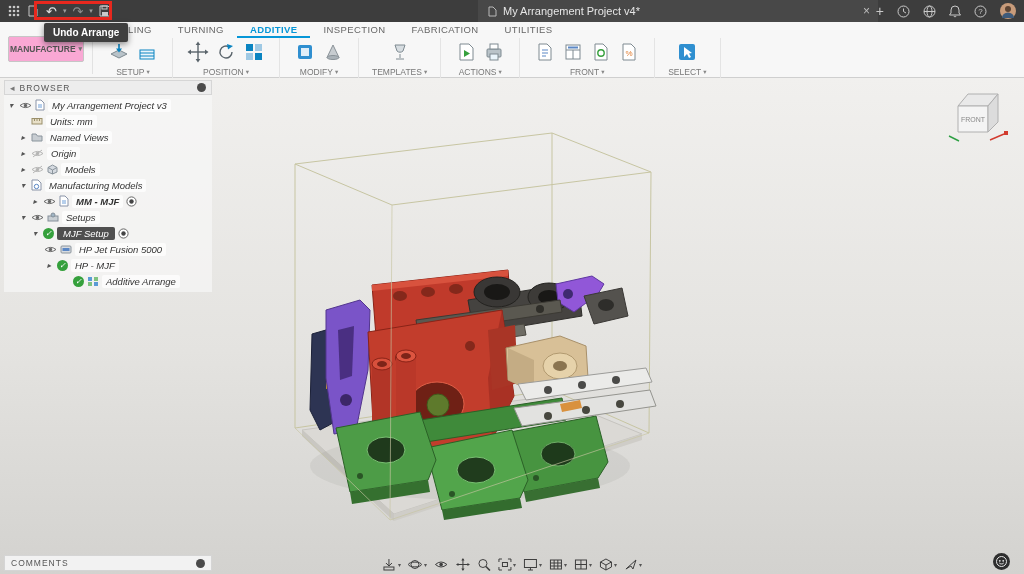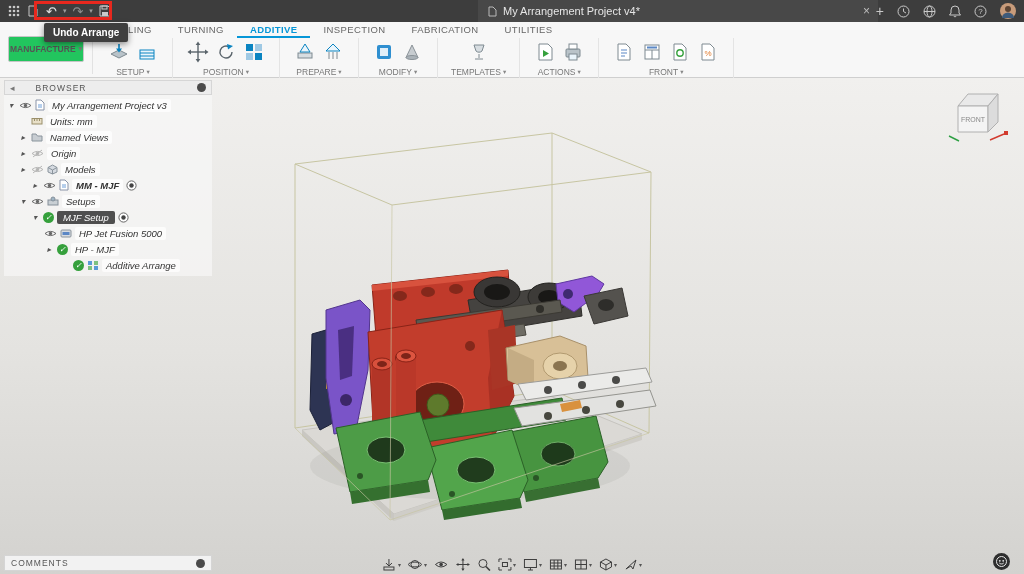--- a/index.html
+++ b/index.html
@@ -20,42 +20,42 @@
   .doc-close::after{content:"×";}
   .tb-right{position:absolute;right:4px;top:0;height:22px;display:flex;align-items:center;gap:5px;}
   .plus-g::after{content:"+";color:#c9c9c9;font-size:14px;}
 
   
   .red-box{position:absolute;left:34px;top:1px;width:78px;height:19px;border:3px solid var(--highlight,#e8281e);z-index:90;pointer-events:none;}
   .tooltip{position:absolute;left:44px;top:23px;background:#3f3f3f;color:#fff;font-size:10px;font-weight:bold;padding:4px 9px;border-radius:2px;box-shadow:0 2px 6px rgba(0,0,0,.45);z-index:95;white-space:nowrap;}
 
   
   .ribbon{position:absolute;top:22px;left:0;width:1024px;height:56px;background:#f7f7f7;border-bottom:1px solid #cfcfcf;z-index:40;}
-  .workspace{position:absolute;left:8px;top:14px;width:76px;height:26px;background:#22c55e;border:1px solid #c6c6c6;border-radius:2px;display:flex;align-items:center;justify-content:center;gap:3px;font-size:8.5px;color:#555;font-weight:bold;}
+  .workspace{position:absolute;left:8px;top:14px;width:76px;height:26px;background:#f9a8d4;border:1px solid #c6c6c6;border-radius:2px;display:flex;align-items:center;justify-content:center;gap:3px;font-size:8.5px;color:#555;font-weight:bold;}
   .workspace .caret{font-size:7px;color:#777;}
   .caret::after{content:"▾";}
   .ws-divider{position:absolute;left:92px;top:4px;height:48px;width:1px;background:#e2e2e2;}
   .tabs{position:absolute;left:98px;top:0;height:16px;display:flex;}
   .tab{padding:2px 13px 0 13px;font-size:9.5px;letter-spacing:.4px;color:#666;height:16px;}
   .tab.active{color:var(--accent,#0696d7);border-bottom:2px solid var(--accent,#0696d7);font-weight:bold;}
   .groups{position:absolute;left:94px;top:16px;height:40px;display:flex;}
   .group{display:flex;flex-direction:column;align-items:center;padding:1px 13px 0 13px;border-right:1px solid #e4e4e4;}
   .gicons{display:flex;gap:4px;height:26px;align-items:center;}
   .ticon{width:24px;height:24px;display:flex;align-items:center;justify-content:center;border-radius:2px;}
   .glabel{font-size:8.5px;color:#777;display:flex;gap:2px;align-items:center;margin-top:2px;}
   .glabel .caret{font-size:6.5px;color:#888;}
 
   
   .viewport{position:absolute;top:78px;left:0;width:1024px;height:496px;background:linear-gradient(180deg,#f1f0ee 0%,#e4e3e0 55%,#d3d2cf 100%);}
   .scene{position:absolute;top:0;left:0;}
   .viewcube{position:absolute;top:6px;right:10px;width:70px;height:64px;}
 
   
   .browser{position:absolute;left:4px;top:2px;width:208px;z-index:20;}
-  .bheader{height:15px;background:#ededed;border:1px solid #d6d6d6;display:flex;align-items:center;font-size:8.5px;letter-spacing:1px;color:#555;padding:0 5px;gap:20px;}
+  .bheader{height:15px;background:#ededed;border:1px solid #d6d6d6;display:flex;align-items:center;font-size:8.5px;letter-spacing:1px;color:#555;padding:0 5px;gap:4px;}
   .bheader .dot{margin-left:auto;width:9px;height:9px;border-radius:50%;background:#4a4a4a;}
   .bcoll::after{content:"◂";font-size:9px;color:#777;}
   .btree{background:rgba(248,248,248,.68);padding:2px 0 3px 0;font-style:italic;}
   .brow{height:16px;display:flex;align-items:center;gap:3px;font-size:9.5px;color:#333;white-space:nowrap;}
   .exp{width:10px;text-align:center;font-size:8px;color:#555;flex:none;}
   .exp-c::after{content:"▸";}
   .exp-o::after{content:"▾";}
   .icn{flex:none;display:flex;align-items:center;}
   .lbl{background:rgba(255,255,255,.7);padding:0 4px;border-radius:2px;line-height:13px;}
   .lbl.bold{font-weight:bold;}
@@ -229,44 +229,20 @@
                 <rect x="12" y="12" width="7" height="7" fill="#0a84c1"></rect>
               </svg>
             </span>
         </div>
         <div class="glabel">
             <span>POSITION</span>
             <span class="caret"></span>
           </div>
       </div>
 
-      <div class="group">
-        <div class="gicons">
-          <span class="ticon">
-              <svg width="22" height="22">
-                <rect x="4" y="12" width="14" height="5" fill="#d7dde1" stroke="#7e8a91"></rect>
-                <polygon points="11,3 16,11 6,11" fill="#eaf5fc" stroke="#0a84c1"></polygon>
-              </svg>
-            </span>
-          <span class="ticon">
-              <svg width="22" height="22">
-                <polygon points="11,3 18,10 4,10" fill="#eaf5fc" stroke="#0a84c1"></polygon>
-                <g stroke="#7e8a91">
-                  <line x1="7" y1="11" x2="7" y2="18"></line>
-                  <line x1="11" y1="11" x2="11" y2="18"></line>
-                  <line x1="15" y1="11" x2="15" y2="18"></line>
-                </g>
-              </svg>
-            </span>
-        </div>
-        <div class="glabel">
-            <span>PREPARE</span>
-            <span class="caret"></span>
-          </div>
-      </div>
 
       <div class="group">
         <div class="gicons">
           <span class="ticon">
               <svg width="22" height="22">
                 <rect x="4" y="4" width="14" height="14" rx="2" fill="#2f8fd0"></rect>
                 <rect x="7" y="7" width="8" height="8" fill="#ffffff" opacity=".85"></rect>
               </svg>
             </span>
           <span class="ticon">
@@ -353,20 +329,34 @@
               </svg>
             </span>
         </div>
         <div class="glabel">
             <span>FRONT</span>
             <span class="caret"></span>
           </div>
       </div>
 
 
+      <div class="group">
+        <div class="gicons">
+          <span class="ticon">
+              <svg width="22" height="22">
+                <rect x="3" y="3" width="16" height="16" rx="2" fill="#2f8fd0"></rect>
+                <polygon points="8,6 8,16 11,13 13,17 15,16 13,12.5 16,12" fill="#fff"></polygon>
+              </svg>
+            </span>
+        </div>
+        <div class="glabel">
+            <span>SELECT</span>
+            <span class="caret"></span>
+          </div>
+      </div>
     </div>
   </div>
 
   <div class="viewport">
 
     <svg class="scene" width="1024" height="496" viewBox="0 0 1024 496">
 
       <g stroke="#c7c5a2" fill="none" stroke-width="1">
         <path d="M295 86 L552 55 L651 94 L392 127 Z"></path>
         <path d="M295 86 L295 350"></path>
@@ -572,20 +562,30 @@
               <svg width="11" height="11">
                 <polygon points="5.5,1 10,3.5 10,8 5.5,10 1,8 1,3.5" fill="#d5dae0" stroke="#8a949c"></polygon>
                 <line x1="1" y1="3.5" x2="5.5" y2="6" stroke="#8a949c"></line>
                 <line x1="10" y1="3.5" x2="5.5" y2="6" stroke="#8a949c"></line>
                 <line x1="5.5" y1="6" x2="5.5" y2="10" stroke="#8a949c"></line>
               </svg>
             </span>
           <span class="lbl">Models</span>
         </div>
 
+        <div class="brow" style="padding-left:14px">
+          <span class="exp exp-o"></span>
+          <span class="icn">
+              <svg width="11" height="12">
+                <path d="M1 1 h6 l3 3 v7 h-9 Z" fill="#fff" stroke="#8a94a8"></path>
+                <circle cx="5.5" cy="7.5" r="2.2" fill="none" stroke="#5b87c5"></circle>
+              </svg>
+            </span>
+          <span class="lbl">Manufacturing Models</span>
+        </div>
 
         <div class="brow" style="padding-left:26px">
           <span class="exp exp-c"></span>
           <span class="icn">
               <svg width="13" height="9">
                 <path d="M1 4.5 Q6.5 0.3 12 4.5 Q6.5 8.7 1 4.5 Z" fill="#fff" stroke="#666"></path>
                 <circle cx="6.5" cy="4.5" r="1.7" fill="#666"></circle>
               </svg>
             </span>
           <span class="icn">

